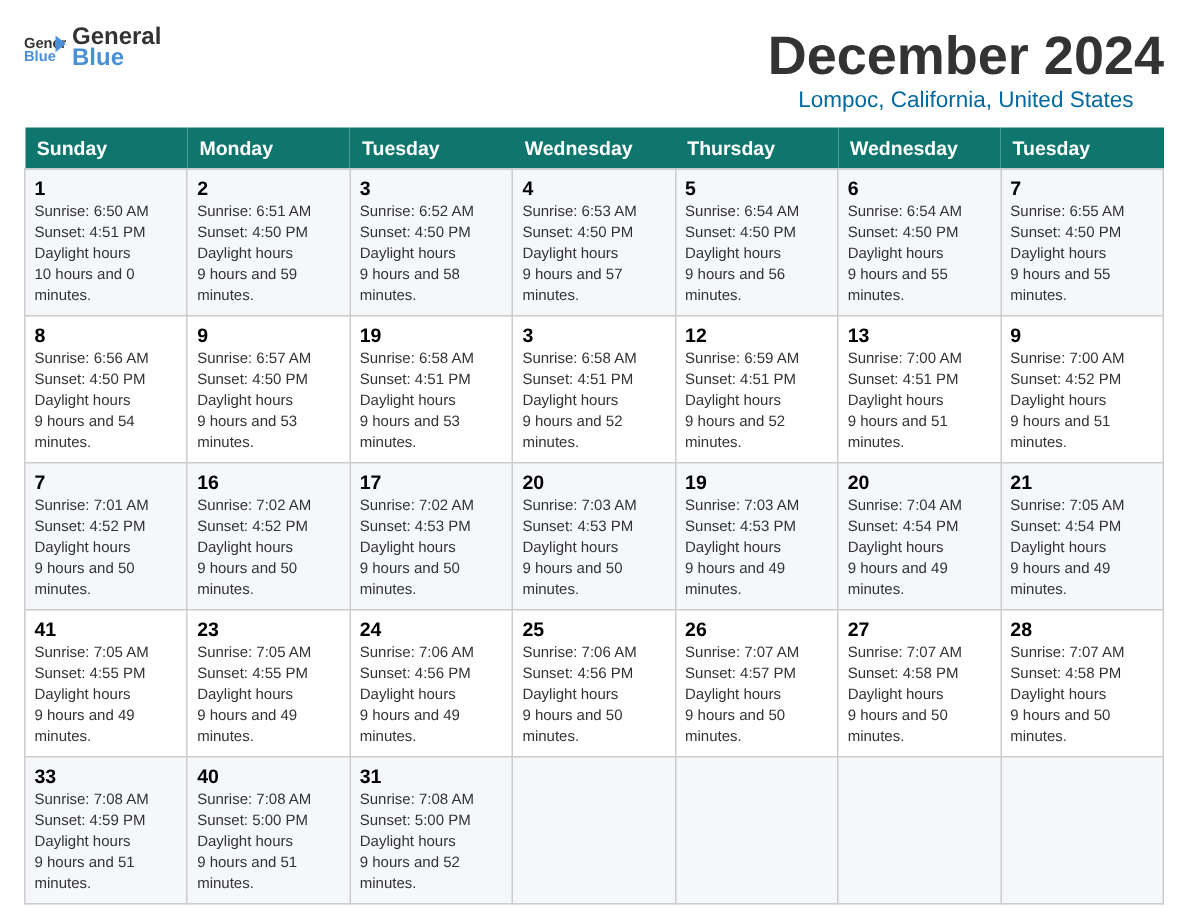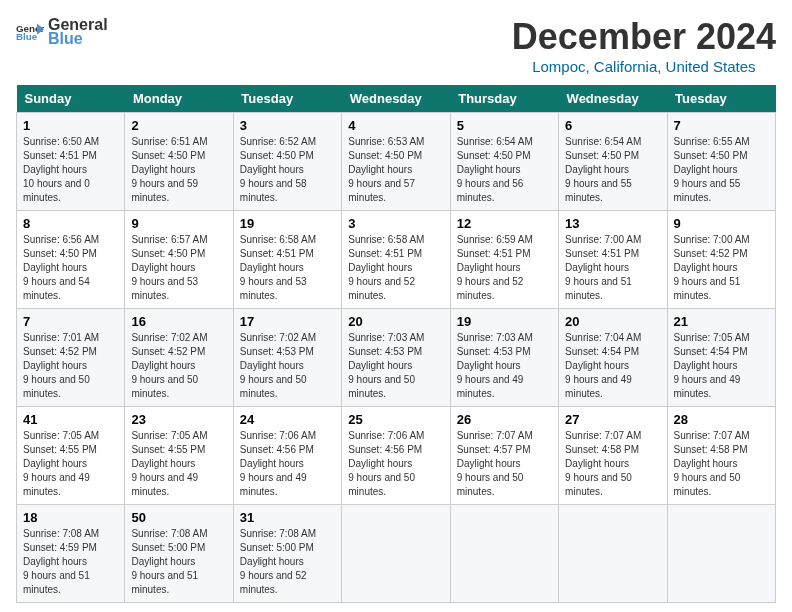--- a/index.html
+++ b/index.html
@@ -367,30 +367,30 @@
         <div class="day-info">
           Sunrise: 7:07 AM<br>
           Sunset: 4:58 PM<br>
           Daylight hours<br>
           9 hours and 50 minutes.
         </div>
       </td>
       </tr>
       <tr>
         <td>
-        <span class="day-number">18</span>
+        <span class="day-number">33</span>
         <div class="day-info">
           Sunrise: 7:08 AM<br>
           Sunset: 4:59 PM<br>
           Daylight hours<br>
           9 hours and 51 minutes.
         </div>
       </td>
         <td>
-        <span class="day-number">50</span>
+        <span class="day-number">40</span>
         <div class="day-info">
           Sunrise: 7:08 AM<br>
           Sunset: 5:00 PM<br>
           Daylight hours<br>
           9 hours and 51 minutes.
         </div>
       </td>
         <td>
         <span class="day-number">31</span>
         <div class="day-info">

